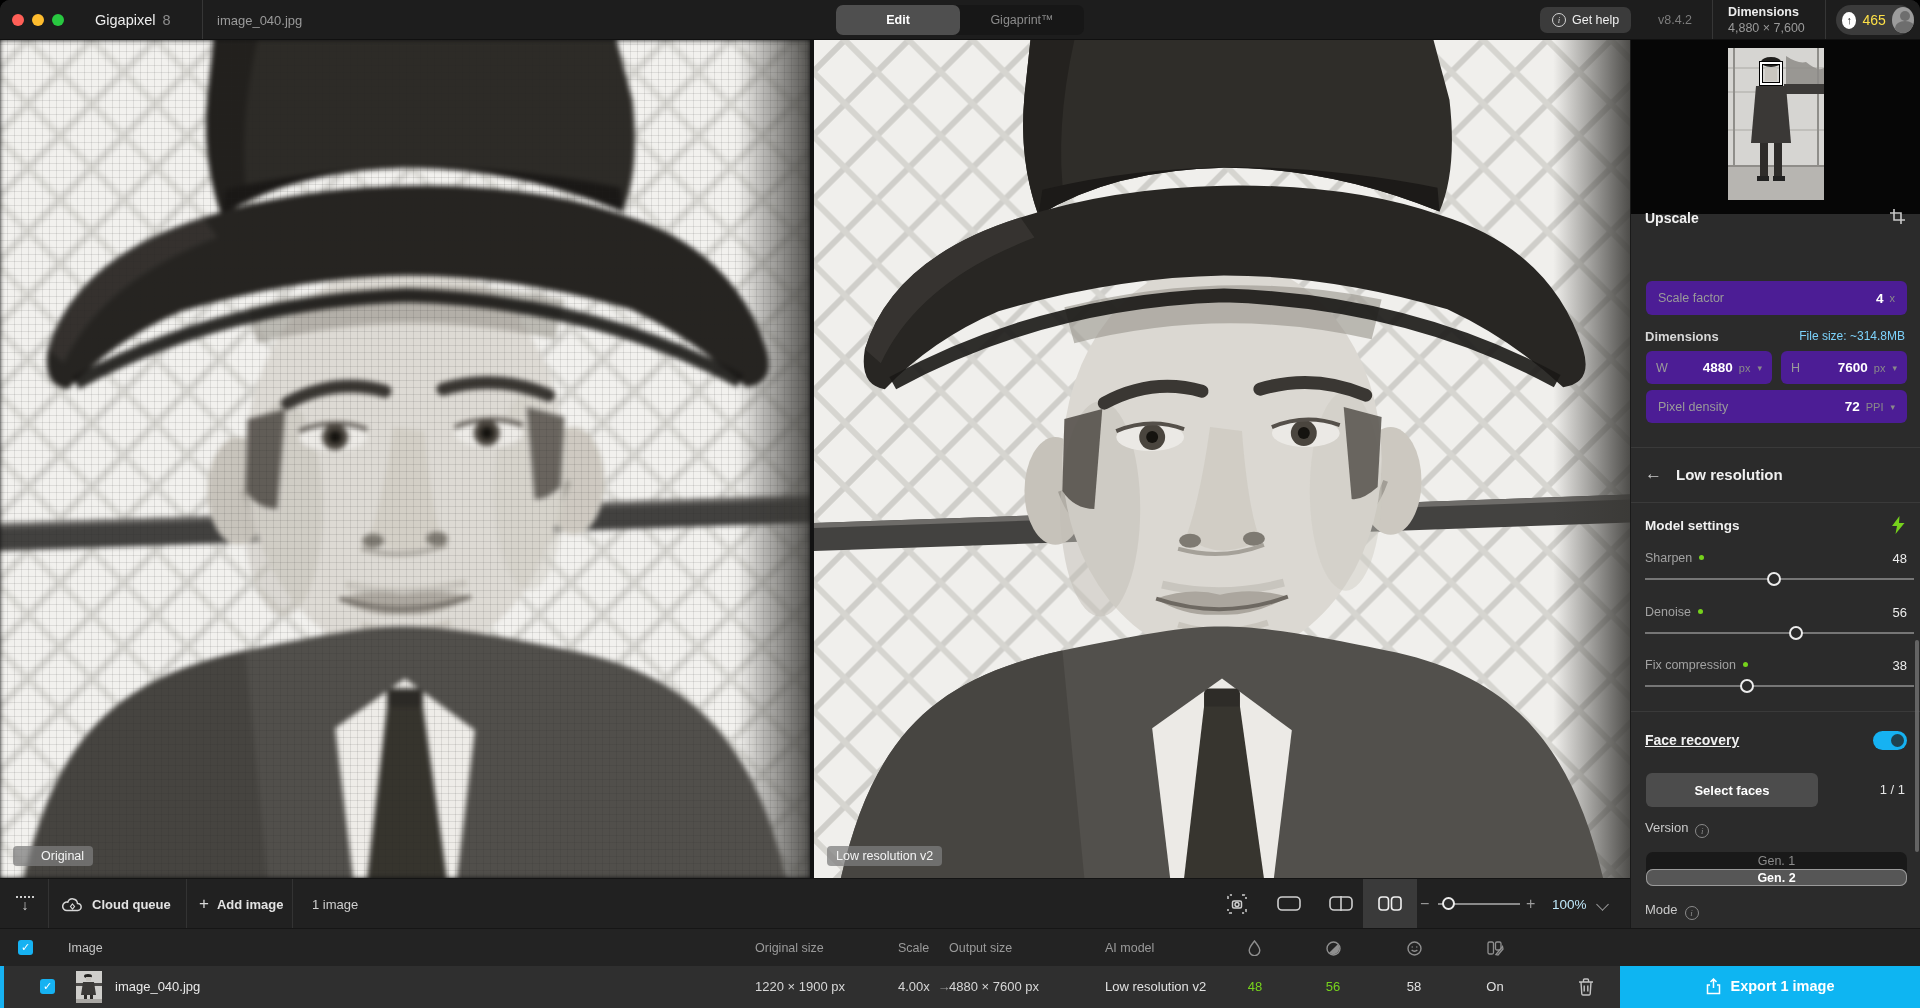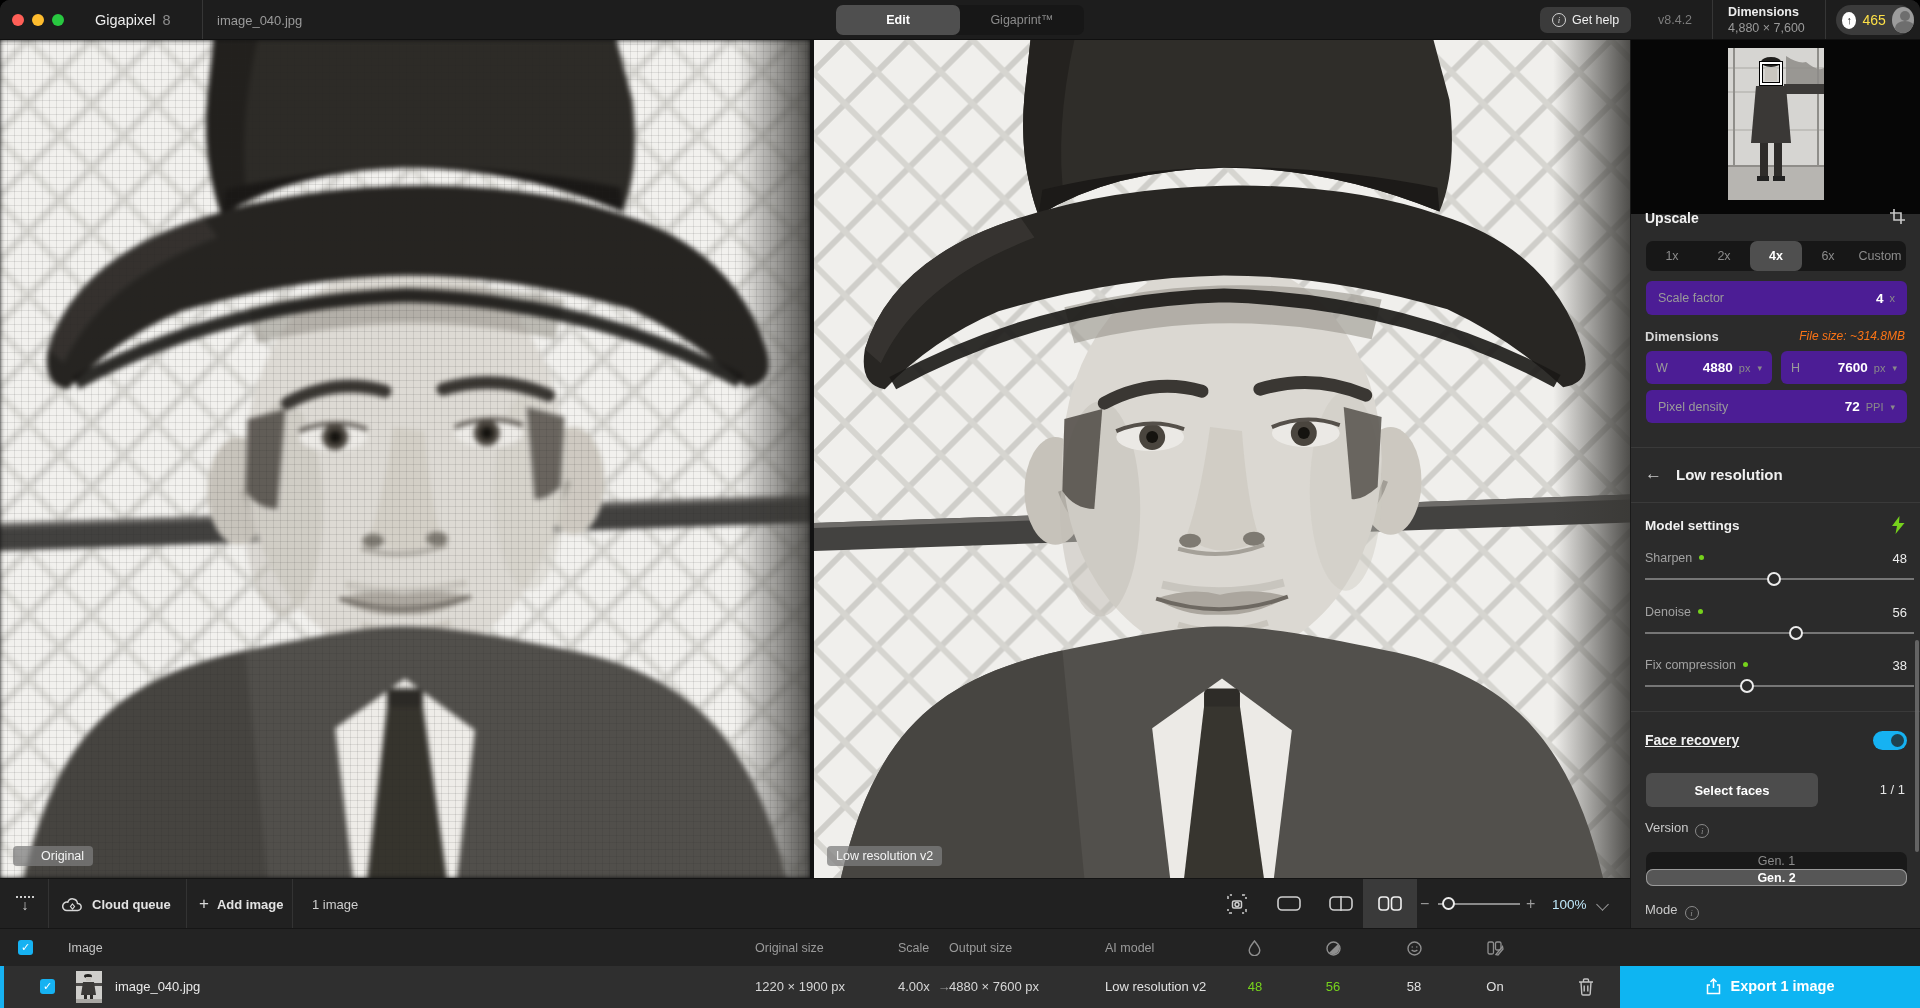--- a/index.html
+++ b/index.html
@@ -184,47 +184,30 @@
         <rect x="33" y="15" width="20" height="21" fill="none" stroke="#000" stroke-width="4"></rect>
         <rect x="33" y="15" width="20" height="21" fill="none" stroke="#fff" stroke-width="2"></rect>
       </svg>
     </div>
 
     <div class="abs hd" style="left:14px;top:170px;font-size:14px;">Upscale</div>
     <svg class="abs" style="left:258px;top:168px;" width="17" height="17" viewBox="0 0 17 17" fill="none" stroke="#c9c9c9" stroke-width="1.6">
       <path d="M5,1 V12 H16 M1,5 H12 V16"></path>
     </svg>
 
-    <div class="seg" style="left:15px;top:201px;width:260px;height:30px;">
-      <div class="o">
-          <span>1x</span>
-        </div>
-      <div class="o">
-          <span>2x</span>
-        </div>
-      <div class="o on">
-          <span>4x</span>
-        </div>
-      <div class="o">
-          <span>6x</span>
-        </div>
-      <div class="o">
-          <span>Custom</span>
-        </div>
-    </div>
 
     <div class="field" style="left:15px;top:241px;width:261px;height:34px;">
       <span class="lbl">Scale factor</span>
       <span class="sp"></span>
       <span class="val">4</span>
       <span class="unit">x</span>
     </div>
 
     <div class="abs" style="left:14px;top:289px;color:#d8d8d8;font-size:13px;font-weight:600;">Dimensions</div>
-    <div class="abs" style="right:15px;top:289px;color:#f97316;font-size:12px;font-style:italic;">File size: ~314.8MB</div>
+    <div class="abs" style="right:15px;top:289px;color:#7dd3fc;font-size:12px;">File size: ~314.8MB</div>
 
     <div class="field" style="left:15px;top:311px;width:126px;height:33px;padding:0 10px;">
       <span class="lbl">W</span>
       <span class="sp"></span>
       <span class="val">4880</span>
       <span class="unit">px</span>
       <span class="caret">▾</span>
     </div>
     <div class="field" style="left:150px;top:311px;width:126px;height:33px;padding:0 10px;">
       <span class="lbl">H</span>

